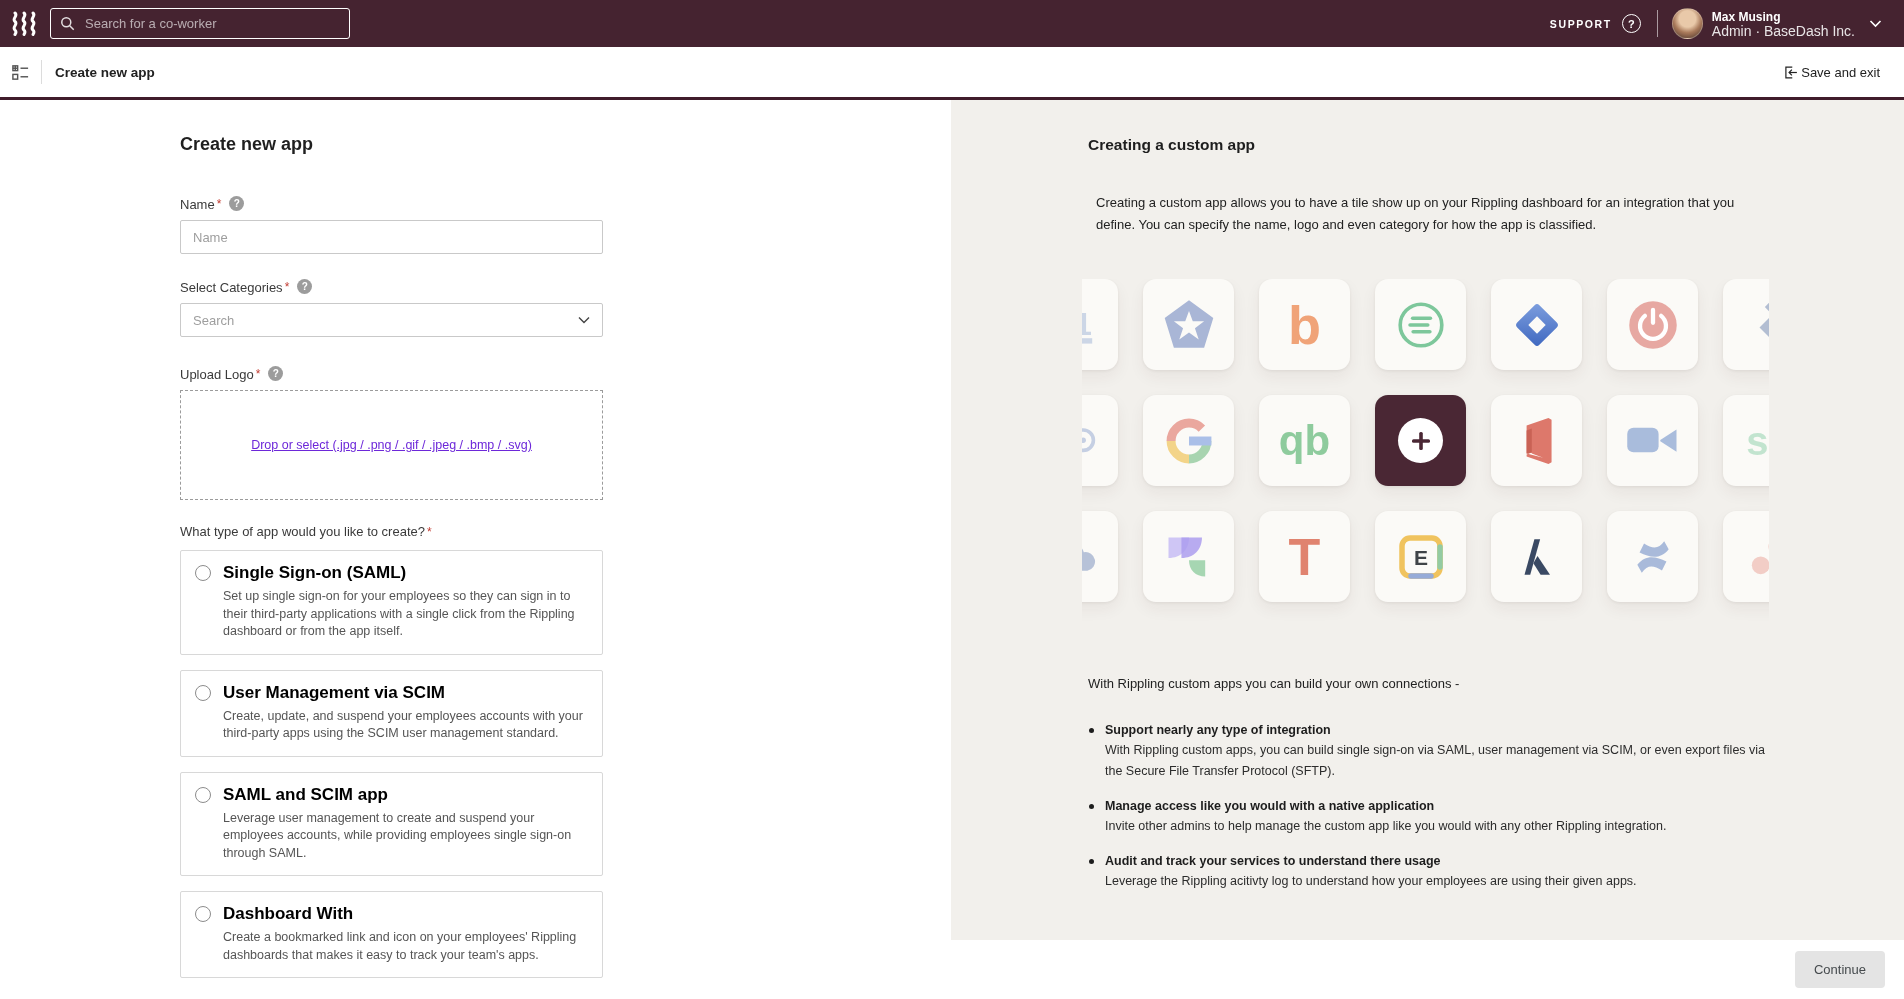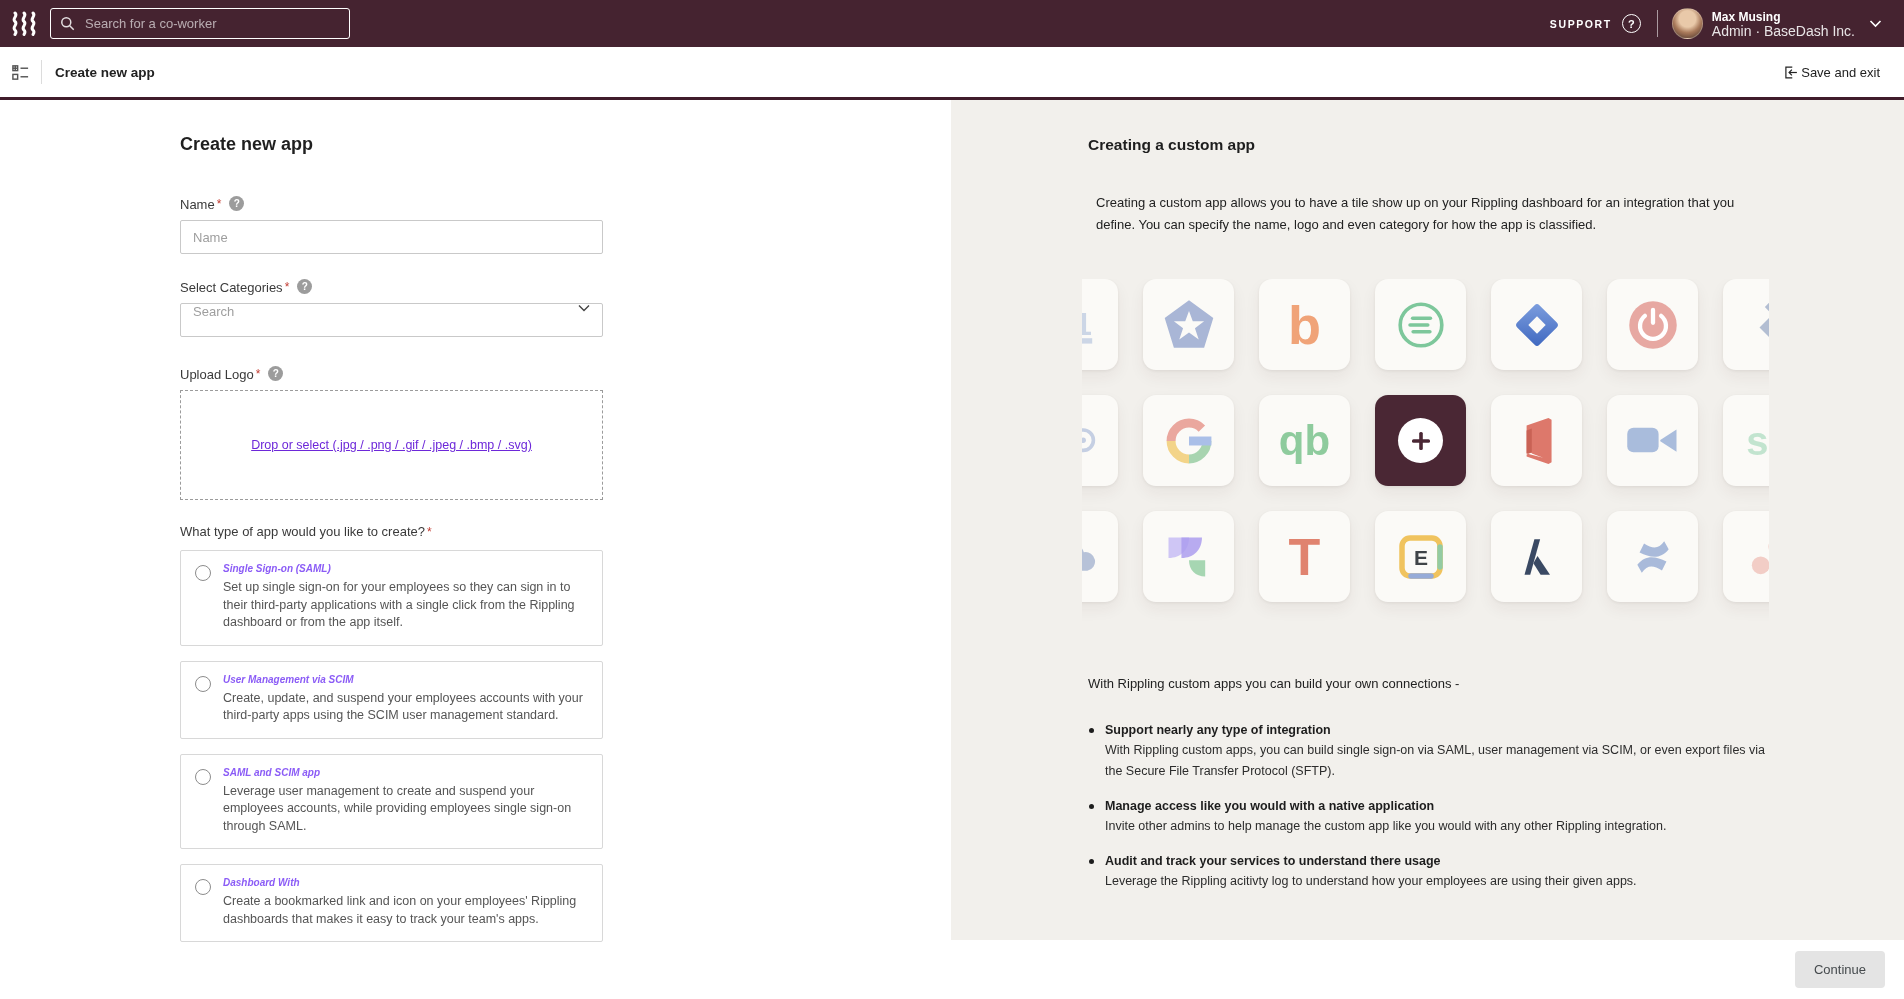--- a/index.html
+++ b/index.html
@@ -71,40 +71,40 @@
     margin-left:8px; margin-top:-1px; cursor:pointer;
   }
   .text-input {
     width:100%; height:34px; border:1px solid #c9c9c9; border-radius:2px;
     padding:0 12px; font-family:"Liberation Sans",sans-serif; font-size:13px; color:#333;
     margin-bottom:26px; outline:none; background:#fff;
   }
   .text-input::placeholder { color:#9e9e9e; }
   .select-box {
     width:100%; height:34px; border:1px solid #c9c9c9; border-radius:2px;
-    display:flex; align-items:flex-start; padding:0 12px; margin-bottom:30px;
+    display:flex; align-items:center; padding:0 12px; margin-bottom:30px;
     background:#fff; cursor:pointer;
   }
   .select-box .ph { flex:1; font-size:13px; color:#9e9e9e; }
   .dropzone {
     height:110px; border:1px dashed #9b9b9b; margin-bottom:24px;
     display:flex; align-items:center; justify-content:center; background:#fff;
   }
   .drop-link { font-size:12.5px; color:#6d28d9; text-decoration:underline; cursor:pointer; }
   .type-question { font-size:13px; color:#3a3a3a; margin:0 0 11px 0; }
   .opt-card {
     border:1px solid #d8d8d8; border-radius:2px; background:#fff;
     padding:12px 16px 13px 14px; margin-bottom:15px;
     display:flex; gap:12px; cursor:pointer;
   }
   .radio {
     width:16px; height:16px; border:1.5px solid #8c8c8c; border-radius:50%;
     flex:none; margin-top:2px; background:#fff;
   }
-  .opt-title { font-size:10px; font-weight:bold; color:#8b5cf6; margin-bottom:5px;font-style:italic; }
+  .opt-title { font-size:17px; font-weight:bold; color:#000000; margin-bottom:5px; }
   .opt-desc { font-size:12.5px; color:#555; line-height:17.5px; }
 
   
   .info-col { width:680px; padding-top:36px; margin-left:137px; }
   .info-title { font-size:15.5px; font-weight:bold; color:#1e1e1e; margin:0 0 38px 0; }
   .info-intro { font-size:13px; line-height:22px; color:#222; margin:8px; }
   .tile-viewport { width:687px; overflow:hidden; margin:43px 0 0 -6px; }
   .tile-row { display:flex; gap:25px; margin-left:-55px; margin-bottom:25px; }
   .tile {
     width:91px; height:91px; border-radius:13px; background:#fbfaf7; flex:none;

